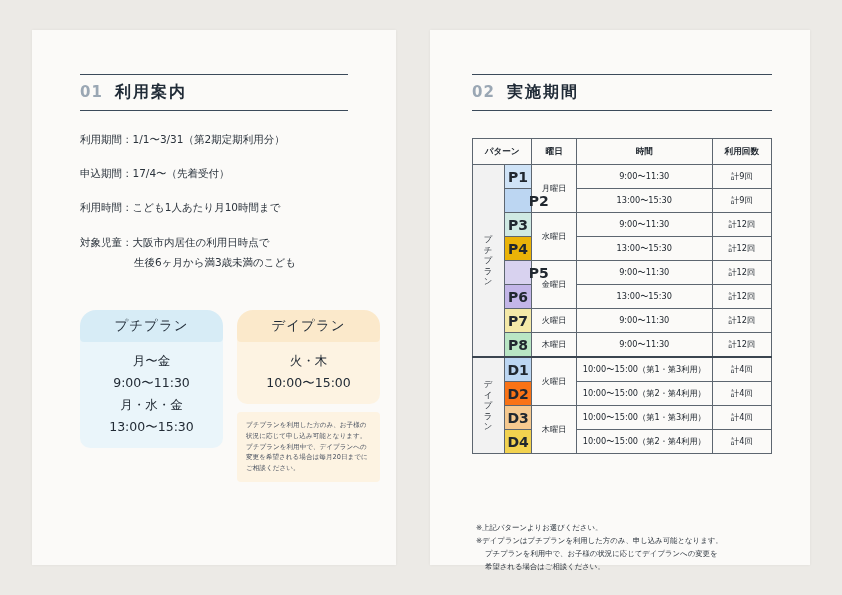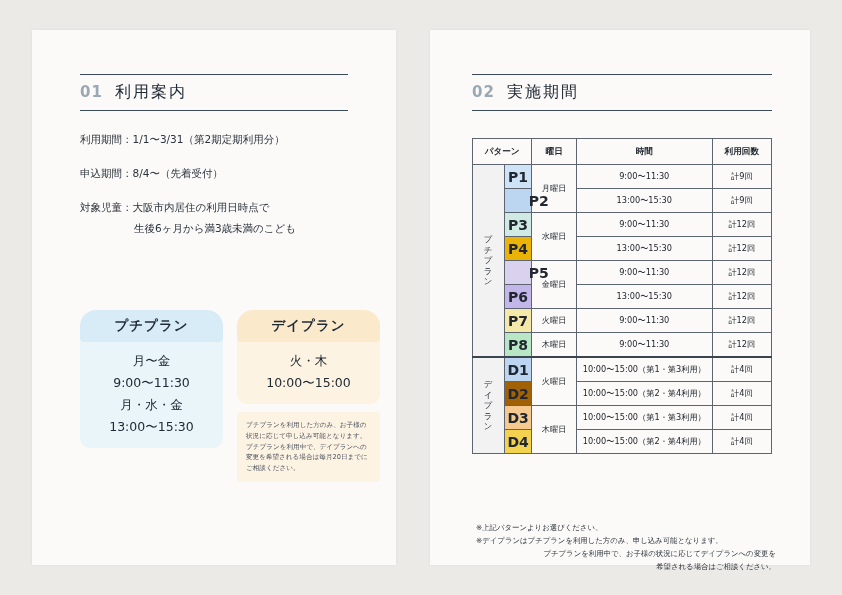--- a/index.html
+++ b/index.html
@@ -43,21 +43,21 @@
   }
   .sec-num {
     color: #9aa7b4;
     font-size: 15px;
     font-weight: bold;
     letter-spacing: 1px;
   }
   .sec-title {
     color: #1f2a36;
     font-size: 16px;
-    font-weight: normal;
+    font-weight: bold;
     letter-spacing: 2px;
   }
   .sheet-right .sec-head { left: 42px; width: 300px; }
 
   
   .info-list {
     position: absolute;
     left: 48px;
     top: 102px;
     width: 300px;
@@ -79,21 +79,21 @@
   }
   .card { width: 143px; position: relative; }
   .card-ribbon {
     position: relative;
     height: 32px;
     border-radius: 16px 16px 4px 4px;
     display: flex;
     align-items: center;
     justify-content: center;
     font-size: 13.5px;
-    font-weight: bold;
+    font-weight: normal;
     letter-spacing: 1px;
     color: #1f2a36;
     z-index: 2;
   }
   .ribbon-petit { background: #d7ecf6; }
   .ribbon-day { background: #fbe9cb; }
   .card-body {
     margin-top: -4px;
     min-height: 92px;
     border-radius: 4px 4px 10px 10px;
@@ -160,40 +160,43 @@
 
   .note {
     position: absolute;
     left: 46px;
     top: 492px;
     width: 300px;
     font-size: 7.4px;
     color: #2b333c;
     line-height: 1.75;
   }
-  .note .ind { display: block; padding-left: 9px; text-align: right; }
+  .note .ind { display: block; padding-left: 9px; }
 </style>
 </head>
 <body>
 
 <div class="page">
 
   <div class="sheet sheet-left">
 
     <div class="sec-head">
       <span class="sec-num">01</span>
       <span class="sec-title">利用案内</span>
     </div>
 
     <div class="info-list">
       <div class="info-row">
         <span>利用期間：1/1〜3/31（第2期定期利用分）</span>
       </div>
       <div class="info-row">
-        <span>申込期間：8/4〜（先着受付）</span>
+        <span>申込期間：17/4〜（先着受付）</span>
+      </div>
+      <div class="info-row">
+        <span>利用時間：こども1人あたり月10時間まで</span>
       </div>
       <div class="info-row">
         <span>対象児童：大阪市内居住の利用日時点で</span>
         <span class="info-sub">生後6ヶ月から満3歳未満のこども</span>
       </div>
     </div>
 
     <div class="cards">
 
       <div class="card">
@@ -286,21 +289,21 @@
               <td>計12回</td>
             </tr>
             <tr class="thick-row">
               <td class="grp-cell thick-top" rowspan="4" style="background: rgb(242, 242, 242);">デ<br>イ<br>プ<br>ラ<br>ン</td>
               <td class="pat-cell thick-top" style="background: rgb(188, 214, 242);">D1</td>
               <td rowspan="2" class="thick-top">火曜日</td>
               <td class="thick-top">10:00〜15:00（第1・第3利用）</td>
               <td class="thick-top">計4回</td>
             </tr>
             <tr>
-              <td class="pat-cell" style="background: #a16207;">D2</td>
+              <td class="pat-cell" style="background: #f97316;">D2</td>
               <td>10:00〜15:00（第2・第4利用）</td>
               <td>計4回</td>
             </tr>
             <tr>
               <td class="pat-cell" style="background: rgb(246, 201, 143); margin-top: 41px;">D3</td>
               <td rowspan="2">木曜日</td>
               <td>10:00〜15:00（第1・第3利用）</td>
               <td>計4回</td>
             </tr>
             <tr>

